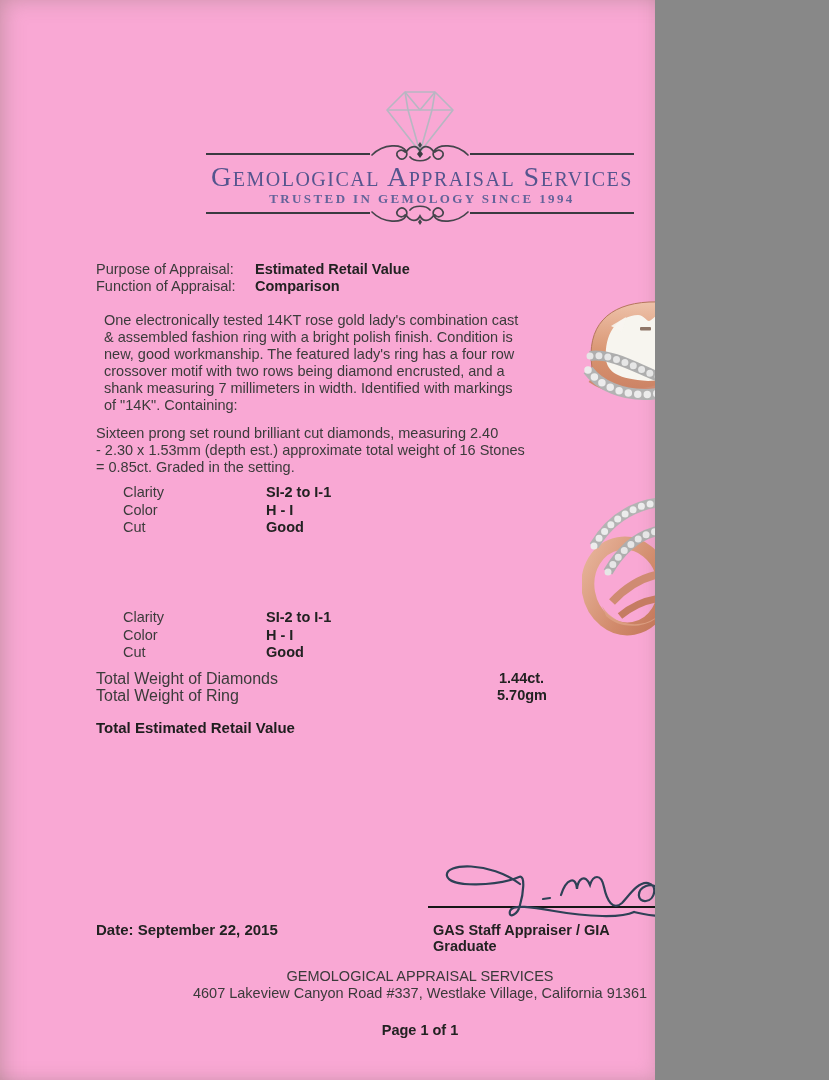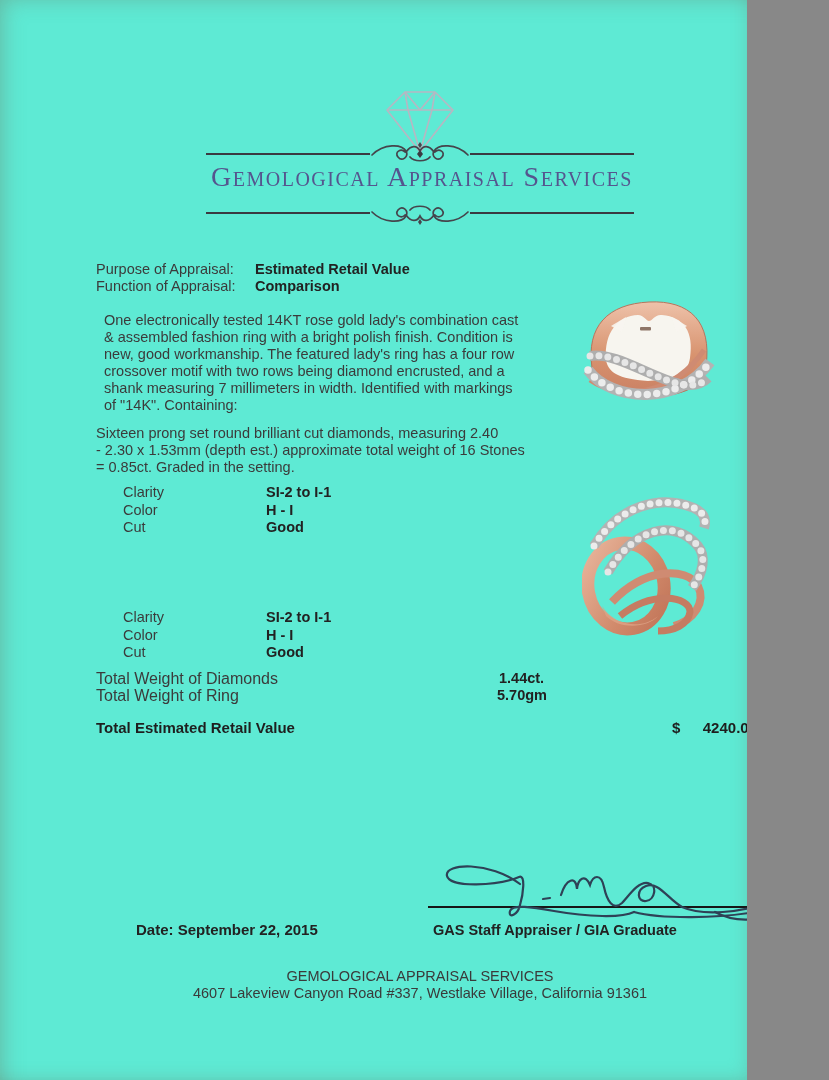--- a/index.html
+++ b/index.html
@@ -1,18 +1,18 @@
 <!DOCTYPE html>
 <html><head>
 <meta charset="utf-8">
 <style>
   html,body{margin:0;padding:0;background:#888;}
   .page{
-    position:relative;width:747px;height:1080px;overflow:hidden;
-    background:#5eead4;
+    position:relative;width:655px;height:1080px;overflow:hidden;
+    background:#f9a8d4;
     font-family:"Liberation Sans",sans-serif;
     color:#3b3b3b;
     box-shadow:inset 14px 10px 22px -12px rgba(110,105,85,.38),
                inset -8px -10px 18px -10px rgba(110,105,85,.28);
   }
   .abs{position:absolute;}
   
   .logo-title{
     left:22px;top:161px;width:800px;text-align:center;
     font-family:"Liberation Serif",serif;font-variant:small-caps;
@@ -33,21 +33,21 @@
   .para{font-size:14.5px;line-height:16.9px;white-space:pre-line;width:430px;}
   .grade-row{font-size:14.5px;line-height:17.5px;}
   .grade-row .glabel{display:inline-block;width:99px;}
   .grade-row .gvalue{font-weight:bold;color:#222;margin-left:44px;}
   .tot-label{font-size:16px;line-height:17px;}
   .tot-value{font-size:14.5px;font-weight:bold;color:#222;line-height:17px;}
   .retail-label{font-size:15px;font-weight:bold;color:#1e1e1e;}
   .retail-amount{display:flex;justify-content:space-between;font-size:15px;font-weight:bold;color:#1e1e1e;}
   .sig-line{background:#161616;height:2.4px;}
   .sig-caption{font-size:14.5px;font-weight:bold;color:#222;}
-  .date-line{font-size:15px;font-weight:bold;color:#222;margin-left:40px;}
+  .date-line{font-size:15px;font-weight:bold;color:#222;}
   .footer-line{left:10px;width:820px;text-align:center;font-size:14.5px;line-height:17px;color:#3a3a3a;}
   .footer-page{font-weight:bold;color:#222;}
 </style>
 </head>
 <body>
 
 <div class="page">
 
   <svg class="abs" style="left:374px;top:86px;" width="92" height="72" viewBox="0 0 92 72">
     <g fill="none" stroke="#b7b7c2" stroke-width="1.6" stroke-linejoin="round">
@@ -71,20 +71,21 @@
         <path d="M98,14 C86,2 68,3 64,10 C61,16 68,21 72,16 C76,11 69,7 65,11"></path>
         <path d="M36,11 C41,4 47,4 50,10 C53,4 59,4 64,11"></path>
         <path d="M40,16 C44,21 56,21 60,16"></path>
       </g>
       <polygon points="50,1 52,4 50,7 48,4" fill="#45454c"></polygon>
     </svg>
     <span class="seg"></span>
   </div>
 
   <div class="abs logo-title">Gemological Appraisal Services</div>
+  <div class="abs logo-tagline">TRUSTED IN GEMOLOGY SINCE 1994</div>
 
   <div class="abs rule" style="left:206px;top:200px;width:428px;">
     <span class="seg"></span>
     <svg width="100" height="26" viewBox="0 0 100 26" style="transform:scaleY(-1);">
       <g fill="none" stroke="#45454c" stroke-width="1.7" stroke-linecap="round">
         <path d="M2,14 C14,2 32,3 36,10 C39,16 32,21 28,16 C24,11 31,7 35,11"></path>
         <path d="M98,14 C86,2 68,3 64,10 C61,16 68,21 72,16 C76,11 69,7 65,11"></path>
         <path d="M36,11 C41,4 47,4 50,10 C53,4 59,4 64,11"></path>
         <path d="M40,16 C44,21 56,21 60,16"></path>
       </g>
@@ -181,14 +182,15 @@
       <path d="M141,40 C146,24 156,20 157,34 C158,24 165,18 170,30 C173,20 181,18 184,32 C187,46 193,56 202,48 C208,42 218,26 228,28 C238,30 235,45 226,46 C217,47 216,35 226,31 C238,26 248,44 262,52 C282,61 322,58 348,47"></path>
       <path d="M214,57 C240,64 300,64 340,56 C348,54 352,60 344,63"></path>
       <path d="M295,57 C315,68 340,66 350,58"></path>
     </g>
   </svg>
   <div class="abs date-line" style="left:96px;top:921px;">Date: September 22, 2015</div>
   <div class="abs sig-caption" style="left:433px;top:922px;">GAS Staff Appraiser / GIA Graduate</div>
 
   <div class="abs footer-line" style="top:968px;">GEMOLOGICAL APPRAISAL SERVICES</div>
   <div class="abs footer-line" style="top:985px;">4607 Lakeview Canyon Road #337, Westlake Village, California 91361</div>
+  <div class="abs footer-line footer-page" style="top:1022px;">Page 1 of 1</div>
 
 </div>
 
 </body></html>

